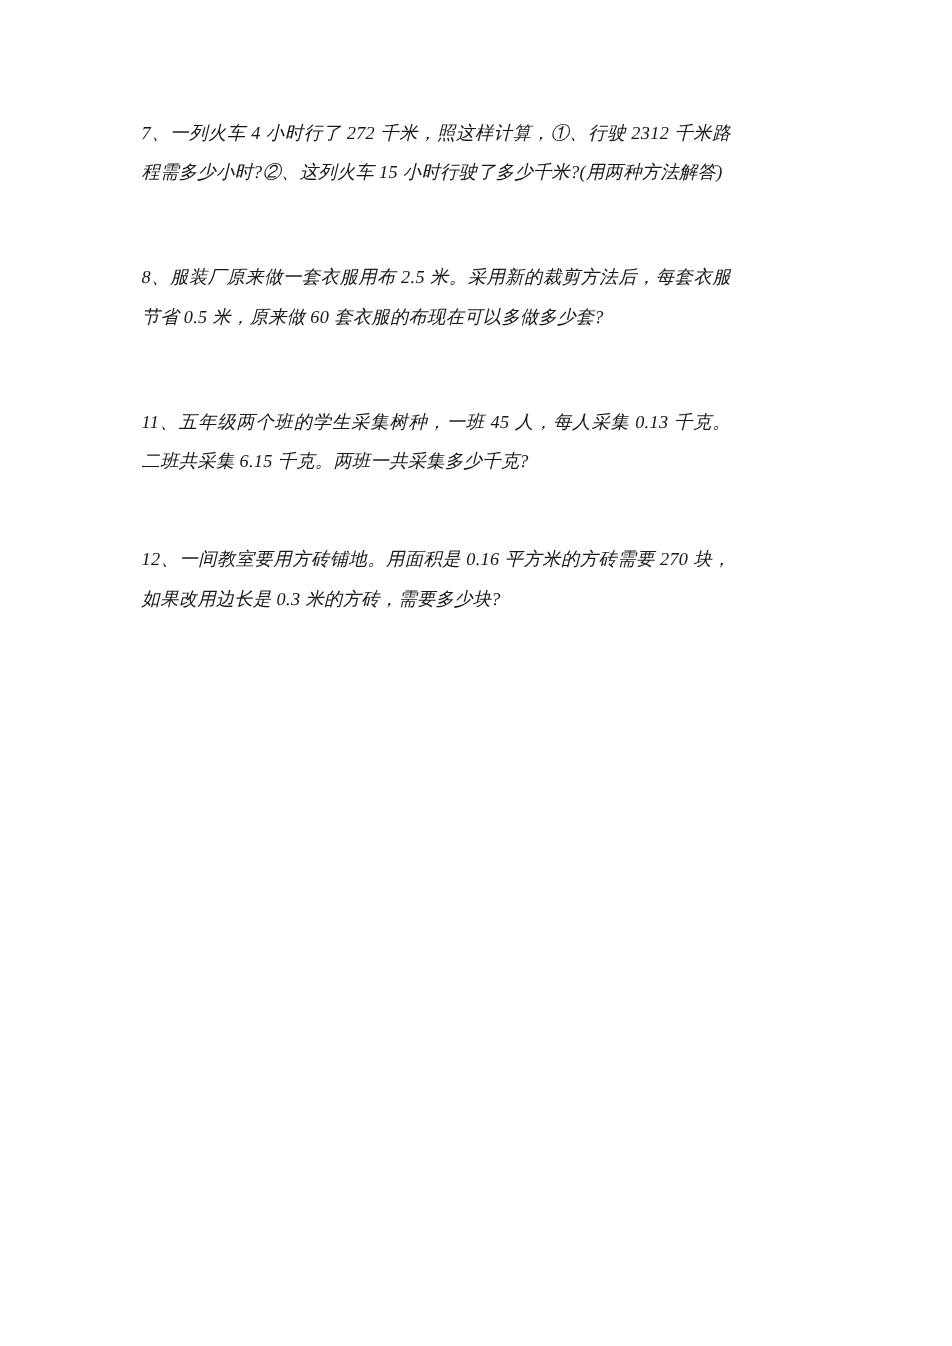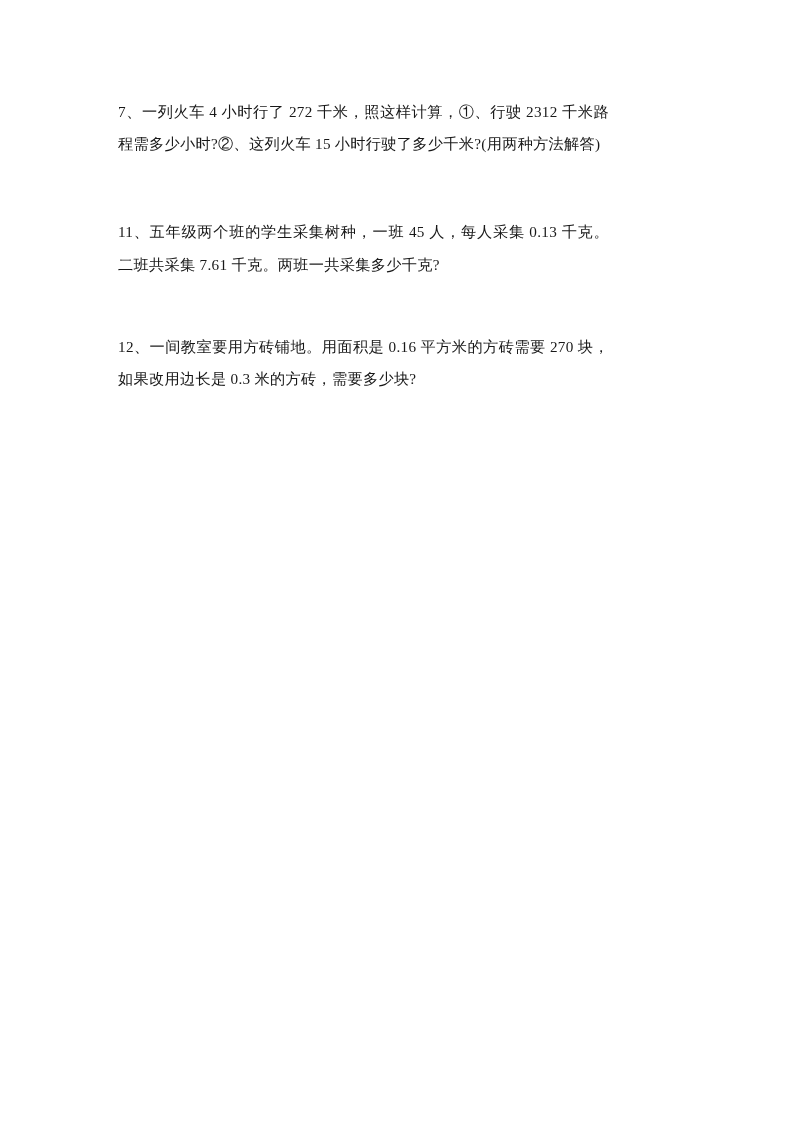--- a/index.html
+++ b/index.html
@@ -14,20 +14,21 @@
     color: #1a1a1a;
     position: relative;
     overflow: hidden;
   }
   .page {
     width: 727px;
     height: 1122px;
     box-sizing: border-box;
     padding: 96px 118px 60px 118px;
     background: #ffffff;
+    font-style: italic;
   }
   .problem {
     font-size: 15.2px;
     line-height: 2.12;
     letter-spacing: 0.3px;
     text-align: justify;
     text-justify: inter-ideograph;
     margin: 0 0 42px 0;
     color: #181818;
     word-break: break-all;
@@ -39,20 +40,21 @@
   .p-gap-lg { margin-bottom: 56px; }
   .p-gap-md { margin-bottom: 50px; }
 </style>
 </head>
 <body>
 
 <div class="page">
 
   <p class="problem p-gap-lg">7、一列火车 4 小时行了 272 千米，照这样计算，①、行驶 2312 千米路程需多少小时?②、这列火车 15 小时行驶了多少千米?(用两种方法解答)</p>
 
+  <p class="problem p-gap-lg">8、服装厂原来做一套衣服用布 2.5 米。采用新的裁剪方法后，每套衣服节省 0.5 米，原来做 60 套衣服的布现在可以多做多少套?</p>
 
 
 
-  <p class="problem p-gap-md">11、五年级两个班的学生采集树种，一班 45 人，每人采集 0.13 千克。二班共采集 7.61 千克。两班一共采集多少千克?</p>
+  <p class="problem p-gap-md">11、五年级两个班的学生采集树种，一班 45 人，每人采集 0.13 千克。二班共采集 6.15 千克。两班一共采集多少千克?</p>
 
   <p class="problem">12、一间教室要用方砖铺地。用面积是 0.16 平方米的方砖需要 270 块，如果改用边长是 0.3 米的方砖，需要多少块?</p>
 
 </div>
 
 </body></html>

